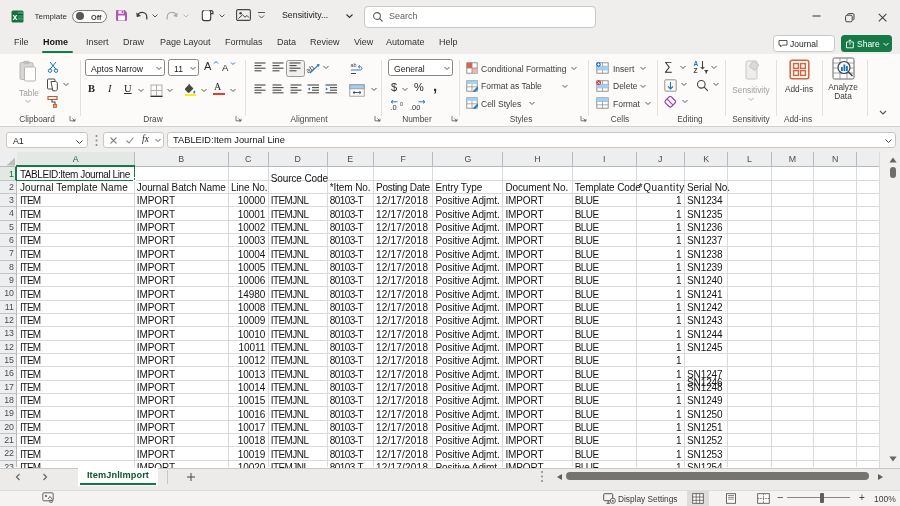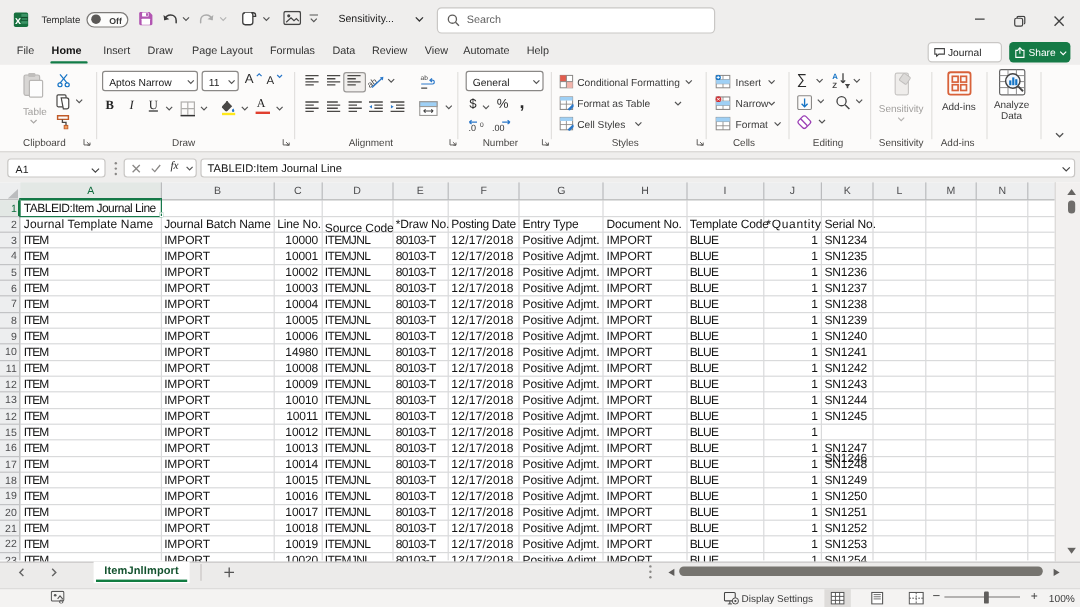--- a/index.html
+++ b/index.html
@@ -366,21 +366,21 @@
   </svg>
 <svg class="ab" style="left:596px;top:79.5px" width="13" height="12" viewBox="0 0 13 12">
     <rect x="0.8" y="0.8" width="11.4" height="10.4" fill="#fff" stroke="#8a8886" stroke-width="0.9"></rect>
     <line x1="0.8" y1="4.3" x2="12.2" y2="4.3" stroke="#8a8886" stroke-width="0.7"></line>
     <line x1="0.8" y1="7.8" x2="12.2" y2="7.8" stroke="#8a8886" stroke-width="0.7"></line>
     <line x1="6.5" y1="0.8" x2="6.5" y2="11.2" stroke="#8a8886" stroke-width="0.7"></line>
     <rect x="0.8" y="4.3" width="11.4" height="3.5" fill="#9fd0f5"></rect>
     <circle cx="2.7" cy="2.7" r="2.4" fill="#d13438"></circle>
     <path d="M1.6 1.6 L3.8 3.8 M3.8 1.6 L1.6 3.8" stroke="#fff" stroke-width="0.8"></path>
   </svg>
-<div class="ab ui" style="left:613px;top:81px;font-size:8.5px">Narrow</div>
+<div class="ab ui" style="left:613px;top:81px;font-size:8.5px">Delete</div>
 <svg class="ab" style="left:639px;top:83.5px" width="8" height="6" viewBox="0 0 8 6">
     <path d="M1.5 1 L4 3.5 L6.5 1" stroke="#555" stroke-width="1" fill="none"></path>
   </svg>
 <svg class="ab" style="left:596px;top:97px" width="13" height="12" viewBox="0 0 13 12">
     <rect x="0.8" y="0.8" width="11.4" height="10.4" fill="#fff" stroke="#8a8886" stroke-width="0.9"></rect>
     <line x1="0.8" y1="4.3" x2="12.2" y2="4.3" stroke="#8a8886" stroke-width="0.7"></line>
     <line x1="0.8" y1="7.8" x2="12.2" y2="7.8" stroke="#8a8886" stroke-width="0.7"></line>
     <line x1="6.5" y1="0.8" x2="6.5" y2="11.2" stroke="#8a8886" stroke-width="0.7"></line>
     <rect x="0.8" y="0.8" width="11.4" height="3.5" fill="#9fd0f5"></rect>
   </svg>
@@ -600,22 +600,22 @@
 <div class="ab" style="left:0;top:446.19300000000004px;width:17.3px;height:1px;background:#c2c3c5"></div>
 <div class="ab" style="left:0;top:435.16px;width:14px;text-align:right;font-size:8.8px;color:#4c4c4e">21</div>
 <div class="ab" style="left:17.3px;top:459.526px;width:862.1px;height:1px;background:#d9dadb"></div>
 <div class="ab" style="left:0;top:459.526px;width:17.3px;height:1px;background:#c2c3c5"></div>
 <div class="ab" style="left:0;top:448.493px;width:14px;text-align:right;font-size:8.8px;color:#4c4c4e">22</div>
 <div class="ab" style="left:0;top:461.826px;width:14px;text-align:right;font-size:8.8px;color:#4c4c4e">23</div>
 <div class="ab cell a1" style="left:19.900000000000002px;top:168.79999999999998px;color:#141414">TABLEID:Item Journal Line</div>
 <div class="ab cell hd2" style="left:19.900000000000002px;top:182.13299999999998px;color:#141414">Journal Template Name</div>
 <div class="ab cell " style="left:136.79999999999998px;top:182.13299999999998px;color:#141414">Journal Batch Name</div>
 <div class="ab cell " style="left:231.0px;top:182.13299999999998px;color:#141414">Line No.</div>
-<div class="ab cell " style="left:270.70000000000005px;top:185px;color:#141414">Source Code</div>
-<div class="ab cell " style="left:329.70000000000005px;top:182.13299999999998px;color:#141414">*Draw No.</div>
+<div class="ab cell " style="left:270.70000000000005px;top:173px;color:#141414">Source Code</div>
+<div class="ab cell " style="left:329.70000000000005px;top:182.13299999999998px;color:#141414">*Item No.</div>
 <div class="ab cell hn3" style="left:376.1px;top:182.13299999999998px;color:#141414">Posting Date</div>
 <div class="ab cell " style="left:435.5px;top:182.13299999999998px;color:#141414">Entry Type</div>
 <div class="ab cell " style="left:505.40000000000003px;top:182.13299999999998px;color:#141414">Document No.</div>
 <div class="ab cell " style="left:574.8000000000001px;top:182.13299999999998px;color:#141414">Template Code</div>
 <div class="ab cell hw5" style="left:638.7px;top:182.13299999999998px;color:#141414">*Quantity</div>
 <div class="ab cell " style="left:687.0px;top:182.13299999999998px;color:#141414">Serial No.</div>
 <div class="ab cell n9" style="left:19.900000000000002px;top:195.46599999999998px;color:#141414">ITEM</div>
 <div class="ab cell " style="left:136.79999999999998px;top:195.46599999999998px;color:#141414">IMPORT</div>
 <div class="ab cell " style="right:634.9px;top:195.46599999999998px;color:#141414">10000</div>
 <div class="ab cell n55" style="left:270.70000000000005px;top:195.46599999999998px;color:#141414">ITEMJNL</div>

